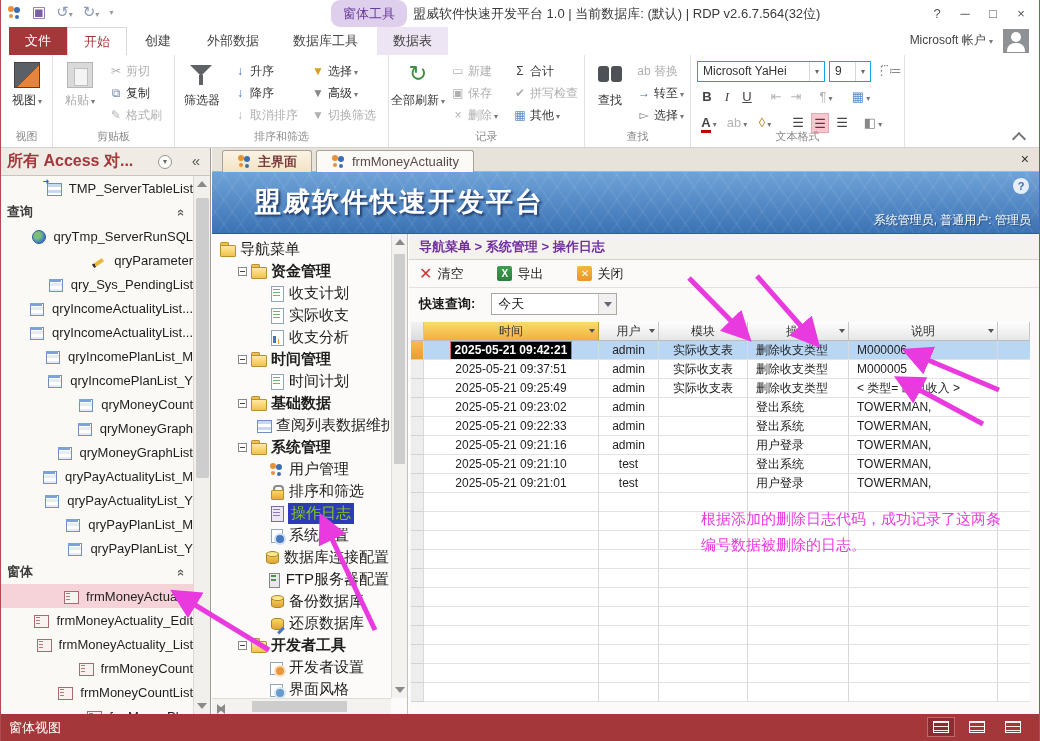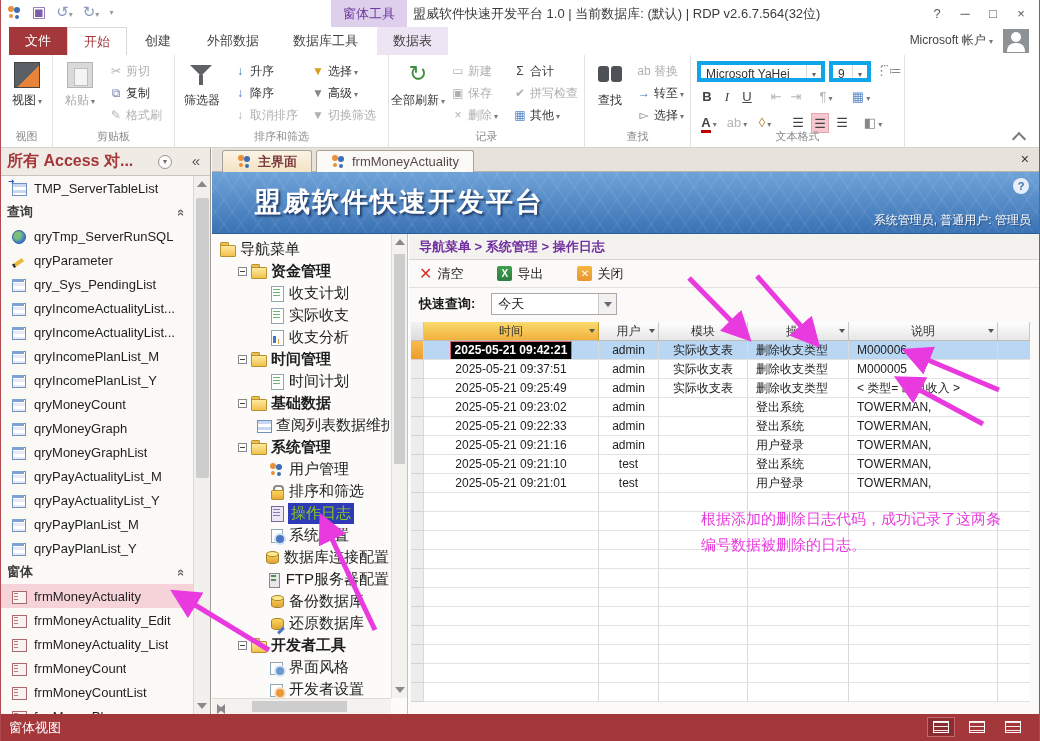--- a/index.html
+++ b/index.html
@@ -6,21 +6,21 @@
   html,body { width:1040px; height:741px; font-family:"Liberation Sans","DejaVu Sans",sans-serif; background:#fff; overflow:hidden; }
   #page { position:relative; width:1040px; height:741px; background:#fff; border-left:1px solid #B04A52; border-right:1px solid #B04A52; overflow:hidden; }
 
   
   #titlebar { position:absolute; left:0; top:0; width:100%; height:27px; background:#fff; }
   .deco-circle { position:absolute; border:7px solid #ECECEC; border-radius:50%; opacity:.6; z-index:0; }
   .deco-arrow { position:absolute; color:#E9E9E9; font-size:40px; z-index:0; }
   #qat { position:absolute; left:6px; top:3px; display:flex; align-items:center; gap:10px; z-index:2; }
   .qat-btn { font-size:15px; color:#8A98BC; }
   .qat-dd { font-size:8px; color:#9A9A9A; }
-  #tool-context { position:absolute; left:330px; top:0; height:27px; padding:0 12px; background:#DECFEC; color:#6A3A9C; font-size:13px; line-height:27px; z-index:2; }
+  #tool-context { position:absolute; left:330px; top:0; height:27px; padding:0 12px; background:#DECFEC; color:#6A3A9C; font-size:13px; line-height:27px; z-index:2;border-radius:9px; }
   #win-title { position:absolute; left:412px; top:0; height:27px; line-height:27px; font-size:13px; color:#3B3B3B; z-index:2; white-space:nowrap; }
   #win-controls { position:absolute; right:4px; top:0; height:27px; display:flex; z-index:3; }
   .wc { width:28px; height:27px; text-align:center; line-height:27px; font-size:13px; color:#555; }
 
   
   #ribbontabs { position:absolute; left:0; top:27px; width:100%; height:28px; background:#fff; z-index:2; }
   .rtab { position:absolute; top:0; height:28px; line-height:28px; padding:0 16px; font-size:13px; color:#444; }
   .rtab.file { background:#A4373A; color:#fff; left:8px; }
   .rtab.active { background:#fff; color:#A4373A; border:1px solid #D8D8D8; border-bottom:none; }
   .rtab.context { background:#EDE4F4; color:#3F3F3F; }
@@ -45,37 +45,37 @@
   .i-view { background:linear-gradient(135deg,#5B5F66 55%,#E8833A 55%); border:1px solid #444; }
   .i-paste { background:#D9D9D9; border:1px solid #B5B5B5; position:relative; }
   .i-paste::after { content:''; position:absolute; left:6px; top:5px; width:12px; height:16px; background:#F4F4F4; border:1px solid #BFBFBF; }
   .i-funnel { position:relative; }
   .i-funnel::before { content:''; position:absolute; left:1px; top:3px; border-left:11px solid transparent; border-right:11px solid transparent; border-top:11px solid #5E6166; }
   .i-funnel::after { content:''; position:absolute; left:10px; top:13px; width:4px; height:10px; background:#5E6166; }
   .i-refresh { color:#3E8E3E; font-size:22px; line-height:24px; }
   .i-bino { position:relative; }
   .i-bino::before,.i-bino::after { content:''; position:absolute; top:4px; width:11px; height:16px; background:#4E5257; border-radius:3px; }
   .i-bino::before{ left:1px; } .i-bino::after{ right:1px; }
-  .fontbox { position:absolute; height:21px; background:#fff; border:4px solid #0ea5e9; font-size:12px; color:#333; line-height:19px; padding-left:5px; }
+  .fontbox { position:absolute; height:21px; background:#fff; border:1px solid #0ea5e9; font-size:12px; color:#333; line-height:19px; padding-left:5px; }
   .fontbox .fdd { float:right; width:15px; text-align:center; color:#666; font-size:8px; border-left:1px solid #D9D9D9; height:100%; line-height:19px; }
   .fmt { position:absolute; height:20px; line-height:20px; font-size:13px; color:#444; text-align:center; }
   .fmt.pink { background:#F6C7CE; border:1px solid #E8A7B0; }
   .fmt.dis { color:#B5B5B5; }
   .red-underline { border-bottom:3px solid #C00000; line-height:14px; display:inline-block; }
   #ribbon-collapse { position:absolute; right:14px; bottom:6px; width:12px; height:8px; }
   #ribbon-collapse::before { content:''; position:absolute; left:1px; top:1px; width:8px; height:8px; border-left:2px solid #777; border-top:2px solid #777; transform:rotate(45deg); }
 
   
   #navpane { position:absolute; left:0; top:148px; width:210px; height:566px; background:#FBF9F6; border-right:1px solid #9E9A93; }
   #navpane-header { position:absolute; left:0; top:0; width:100%; height:28px; background:#F0ECE5; border-bottom:1px solid #C9C4BC; }
   #navpane-title { position:absolute; left:6px; top:3px; font-size:16px; font-weight:bold; color:#A4373A; white-space:nowrap; }
   #navpane-dd { position:absolute; right:38px; top:7px; width:14px; height:14px; border:1px solid #9A958D; border-radius:50%; text-align:center; line-height:12px; font-size:8px; color:#666; background:#FDFCFA; }
   #navpane-collapse { position:absolute; right:10px; top:4px; font-size:15px; color:#555; }
   #nav-list { position:absolute; left:0; top:28px; width:192px; bottom:0; overflow:hidden; }
-  .nav-item { display:flex; align-items:center; height:24px; padding-left:10px; font-size:13px; color:#1F1F1F; white-space:nowrap; }
+  .nav-item { display:flex; align-items:center; height:24px; padding-left:10px; font-size:13px; color:#1F1F1F; white-space:nowrap;justify-content:flex-end; }
   .nav-item.selected { background:#F6D3D8; }
   .nav-item .lbl { margin-left:8px; overflow:hidden; text-overflow:ellipsis; }
   .nav-section { display:flex; align-items:center; height:24px; padding:0 8px 0 6px; font-size:13px; font-weight:bold; color:#3E3E3E; }
   .nav-section .chev { margin-left:auto; transform:rotate(90deg); color:#666; font-size:13px; }
   #nav-scroll { position:absolute; right:0; top:28px; width:17px; bottom:0; background:#F2F0ED; border-left:1px solid #DDD9D2; }
   .sb-arrow { position:absolute; left:2px; width:12px; height:12px; }
   .tri-up { border-left:5px solid transparent; border-right:5px solid transparent; border-bottom:6px solid #8A8A8A; width:0; margin:3px auto; }
   .tri-down { border-left:5px solid transparent; border-right:5px solid transparent; border-top:6px solid #8A8A8A; width:0; margin:3px auto; }
   #nav-thumb { position:absolute; left:2px; top:22px; width:13px; height:280px; background:#CDCDCD; border-radius:2px; }
 
@@ -527,27 +527,27 @@
           <span class="ic ic-dbrestore"></span>
           <span class="tlbl">还原数据库</span>
         </div>
         <div class="tree-item bold" style="padding-left: 22px;">
           <span class="expander"></span>
           <span class="ic ic-folder"></span>
           <span class="tlbl">开发者工具</span>
         </div>
         <div class="tree-item" style="padding-left: 40px;">
           <span style="width: 13px;"></span>
+          <span class="ic ic-dev"></span>
+          <span class="tlbl">开发者设置</span>
+        </div>
+        <div class="tree-item" style="padding-left: 40px;">
+          <span style="width: 13px;"></span>
           <span class="ic ic-style"></span>
           <span class="tlbl">界面风格</span>
-        </div>
-        <div class="tree-item" style="padding-left: 40px;">
-          <span style="width: 13px;"></span>
-          <span class="ic ic-dev"></span>
-          <span class="tlbl">开发者设置</span>
         </div>
       </div>
     <div id="tree-vscroll">
       <div class="sb-arrow" style="top:2px; left:2px;">
           <div class="tri-up"></div>
         </div>
       <div id="tree-vthumb"></div>
       <div class="sb-arrow" style="bottom:2px; left:2px;">
           <div class="tri-down"></div>
         </div>

